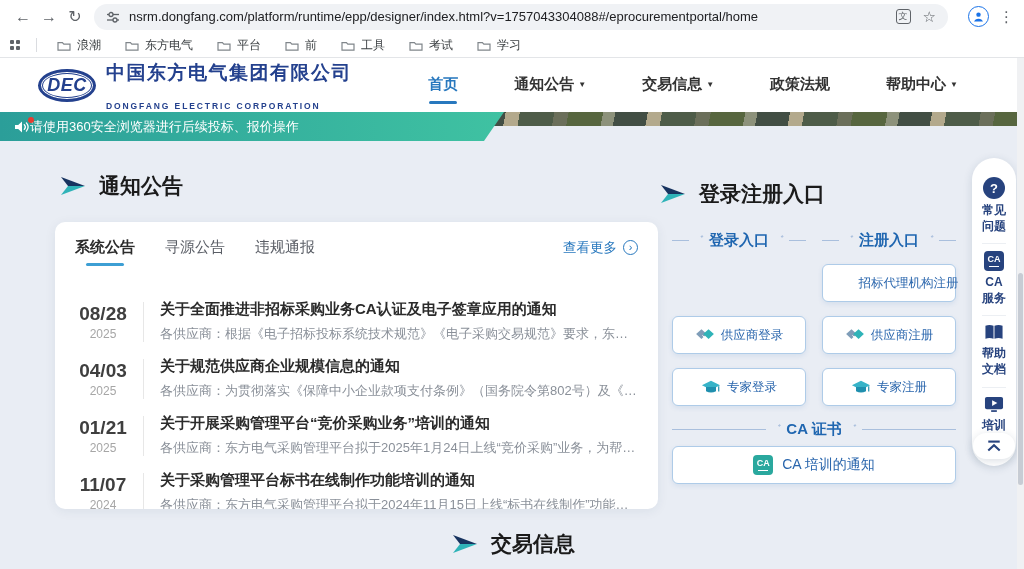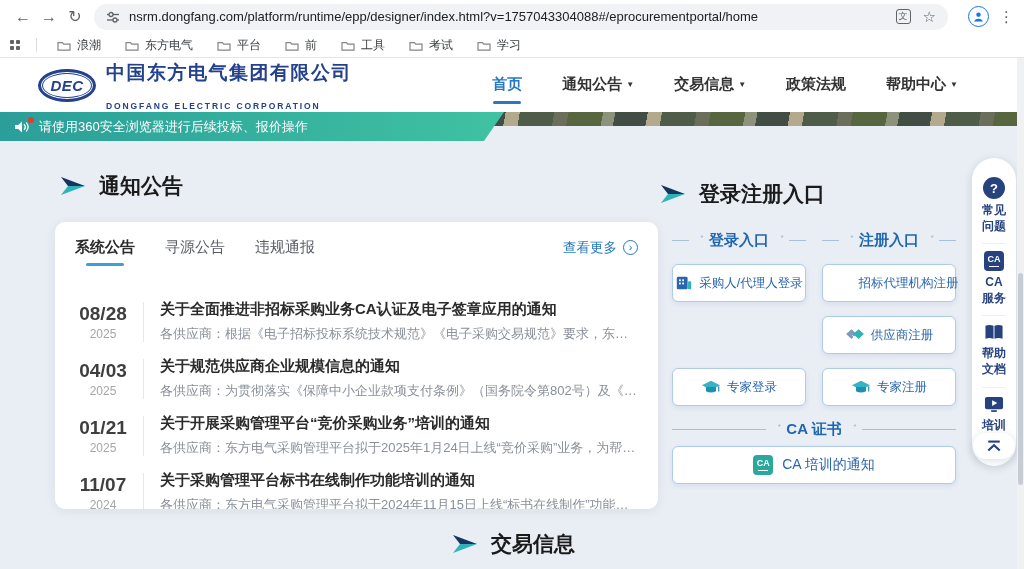--- a/index.html
+++ b/index.html
@@ -22,36 +22,36 @@
   .apps-ic { display:grid; grid-template-columns:4px 4px; grid-template-rows:4px 4px; gap:2px; margin-right:4px; cursor:pointer; }
   .apps-ic i { background:#5f6368; border-radius:1px; }
   .bm-div { width:1px; height:14px; background:#dadce0; margin:0 4px; }
   .bm { display:flex; align-items:center; gap:6px; font-size:12px; color:#3c4043; padding:2px 8px; border-radius:10px; cursor:pointer; }
   .folder { width:14px; height:11px; }
 
   
   .siteheader { position:absolute; top:58px; left:0; right:0; height:54px; background:#fff; display:flex; align-items:center; z-index:30; }
   .logo { margin-left:38px; display:flex; align-items:center; gap:10px; }
   .logo-ellipse { width:58px; height:33px; border:3px solid #24418e; border-radius:50%; display:flex; align-items:center; justify-content:center; box-shadow:inset 0 0 0 1px #fff, inset 0 0 0 2px #24418e; }
-  .logo-ellipse span { color:#24418e; font-weight:700; font-style:italic; font-size:15px; letter-spacing:.5px; }
+  .logo-ellipse span { color:#24418e; font-weight:700; font-style:italic; font-size:18px; letter-spacing:.5px; }
   .logo-cn { font-size:19px; font-weight:700; color:#24418e; letter-spacing:1.5px; }
   .logo-en { font-size:8.5px; font-weight:700; color:#24418e; letter-spacing:1.9px; margin-top:15px; }
-  .mainnav { margin-left:auto; margin-right:66px; display:flex; gap:40px; }
+  .mainnav { margin-left:auto; margin-right:66px; display:flex; gap:56px; }
   .nav-item { font-size:15px; color:#333; font-weight:600; display:flex; align-items:center; gap:4px; cursor:pointer; position:relative; padding-bottom:2px; }
   .nav-item .caret { font-size:8px; color:#333; }
   .nav-item.active { color:#2878be; }
   .nav-item.active::after { content:""; position:absolute; left:50%; transform:translateX(-50%); bottom:-8px; width:28px; height:3px; border-radius:2px; background:#2878be; }
 
   
   .photostrip { position:absolute; top:112px; left:0; right:0; height:14px; z-index:10;
     background:repeating-linear-gradient(100deg,#57663f 0 34px,#8d927b 34px 46px,#424e44 46px 78px,#b3a98c 78px 92px,#4e5c48 92px 126px,#6b6f5a 126px 140px); }
   .banner { position:absolute; top:112px; left:0; width:504px; height:29px; z-index:12;
     background:linear-gradient(90deg,#2b9e99,#3fc2a2);
     clip-path:polygon(0 0,100% 0,calc(100% - 20px) 100%,0 100%);
-    display:flex; align-items:center; gap:9px; padding-left:14px; color:#fff; font-size:13px; }
+    display:flex; align-items:center; padding-left:14px; color:#fff; font-size:13px; }
   .spk { position:relative; width:16px; height:14px; }
   .spk .dot { position:absolute; top:-3px; right:-4px; width:6px; height:6px; background:#e63c30; border-radius:50%; }
 
   
   .sec-title { position:absolute; display:flex; align-items:center; gap:13px; font-size:21px; font-weight:700; color:#1b1b1b; z-index:5; }
   #notice-title { left:60px; top:172px; }
   #login-title { left:660px; top:180px; }
   #trade-title { left:452px; top:530px; }
 
   
@@ -317,42 +317,39 @@
     </div>
     <div class="group-label">
       <span class="dash"></span>
         <span class="slash">゛</span>
       <span>注册入口</span>
       <span class="slash">゛</span>
         <span class="dash"></span>
     </div>
   </div>
 
-  <div class="btn" style="left:672px; top:264px;">
-    <svg width="18" height="18" viewBox="0 0 20 20">
-      <rect x="2" y="3" width="12" height="14" rx="1.5" fill="#2a66ad"></rect>
-      <rect x="4.5" y="6" width="2" height="2" fill="#fff"></rect>
-        <rect x="8" y="6" width="2" height="2" fill="#fff"></rect>
-      <rect x="4.5" y="9.5" width="2" height="2" fill="#fff"></rect>
-        <rect x="8" y="9.5" width="2" height="2" fill="#fff"></rect>
-      <rect x="14.5" y="8" width="3.5" height="9" rx="1" fill="#2fb3b8"></rect>
-    </svg>
-    <span>采购人/代理人登录</span>
-  </div>
   <div class="btn" style="left:822px; top:264px;padding-left:33px;">
     <svg width="18" height="18" viewBox="0 0 20 20">
       <rect x="2" y="3" width="12" height="14" rx="1.5" fill="#2a66ad"></rect>
       <rect x="4.5" y="6" width="2" height="2" fill="#fff"></rect>
         <rect x="8" y="6" width="2" height="2" fill="#fff"></rect>
       <rect x="4.5" y="9.5" width="2" height="2" fill="#fff"></rect>
         <rect x="8" y="9.5" width="2" height="2" fill="#fff"></rect>
       <rect x="14.5" y="8" width="3.5" height="9" rx="1" fill="#2fb3b8"></rect>
     </svg>
     <span>招标代理机构注册</span>
   </div>
+  <div class="btn" style="left:672px; top:316px;">
+    <svg width="20" height="16" viewBox="0 0 22 18">
+      <polygon points="1,8 7,2.5 13,8 7,13.5" fill="#7f9db8"></polygon>
+      <polygon points="9,8 15,2.5 21,8 15,13.5" fill="#2fb3b8"></polygon>
+      <line x1="8" y1="9.5" x2="12" y2="13" stroke="#fff" stroke-width="1.1"></line>
+    </svg>
+    <span>供应商登录</span>
+  </div>
   <div class="btn" style="left:822px; top:316px;">
     <svg width="20" height="16" viewBox="0 0 22 18">
       <polygon points="1,8 7,2.5 13,8 7,13.5" fill="#7f9db8"></polygon>
       <polygon points="9,8 15,2.5 21,8 15,13.5" fill="#2fb3b8"></polygon>
       <line x1="8" y1="9.5" x2="12" y2="13" stroke="#fff" stroke-width="1.1"></line>
     </svg>
     <span>供应商注册</span>
   </div>
   <div class="btn" style="left:672px; top:368px;">
     <svg width="20" height="17" viewBox="0 0 22 18">

